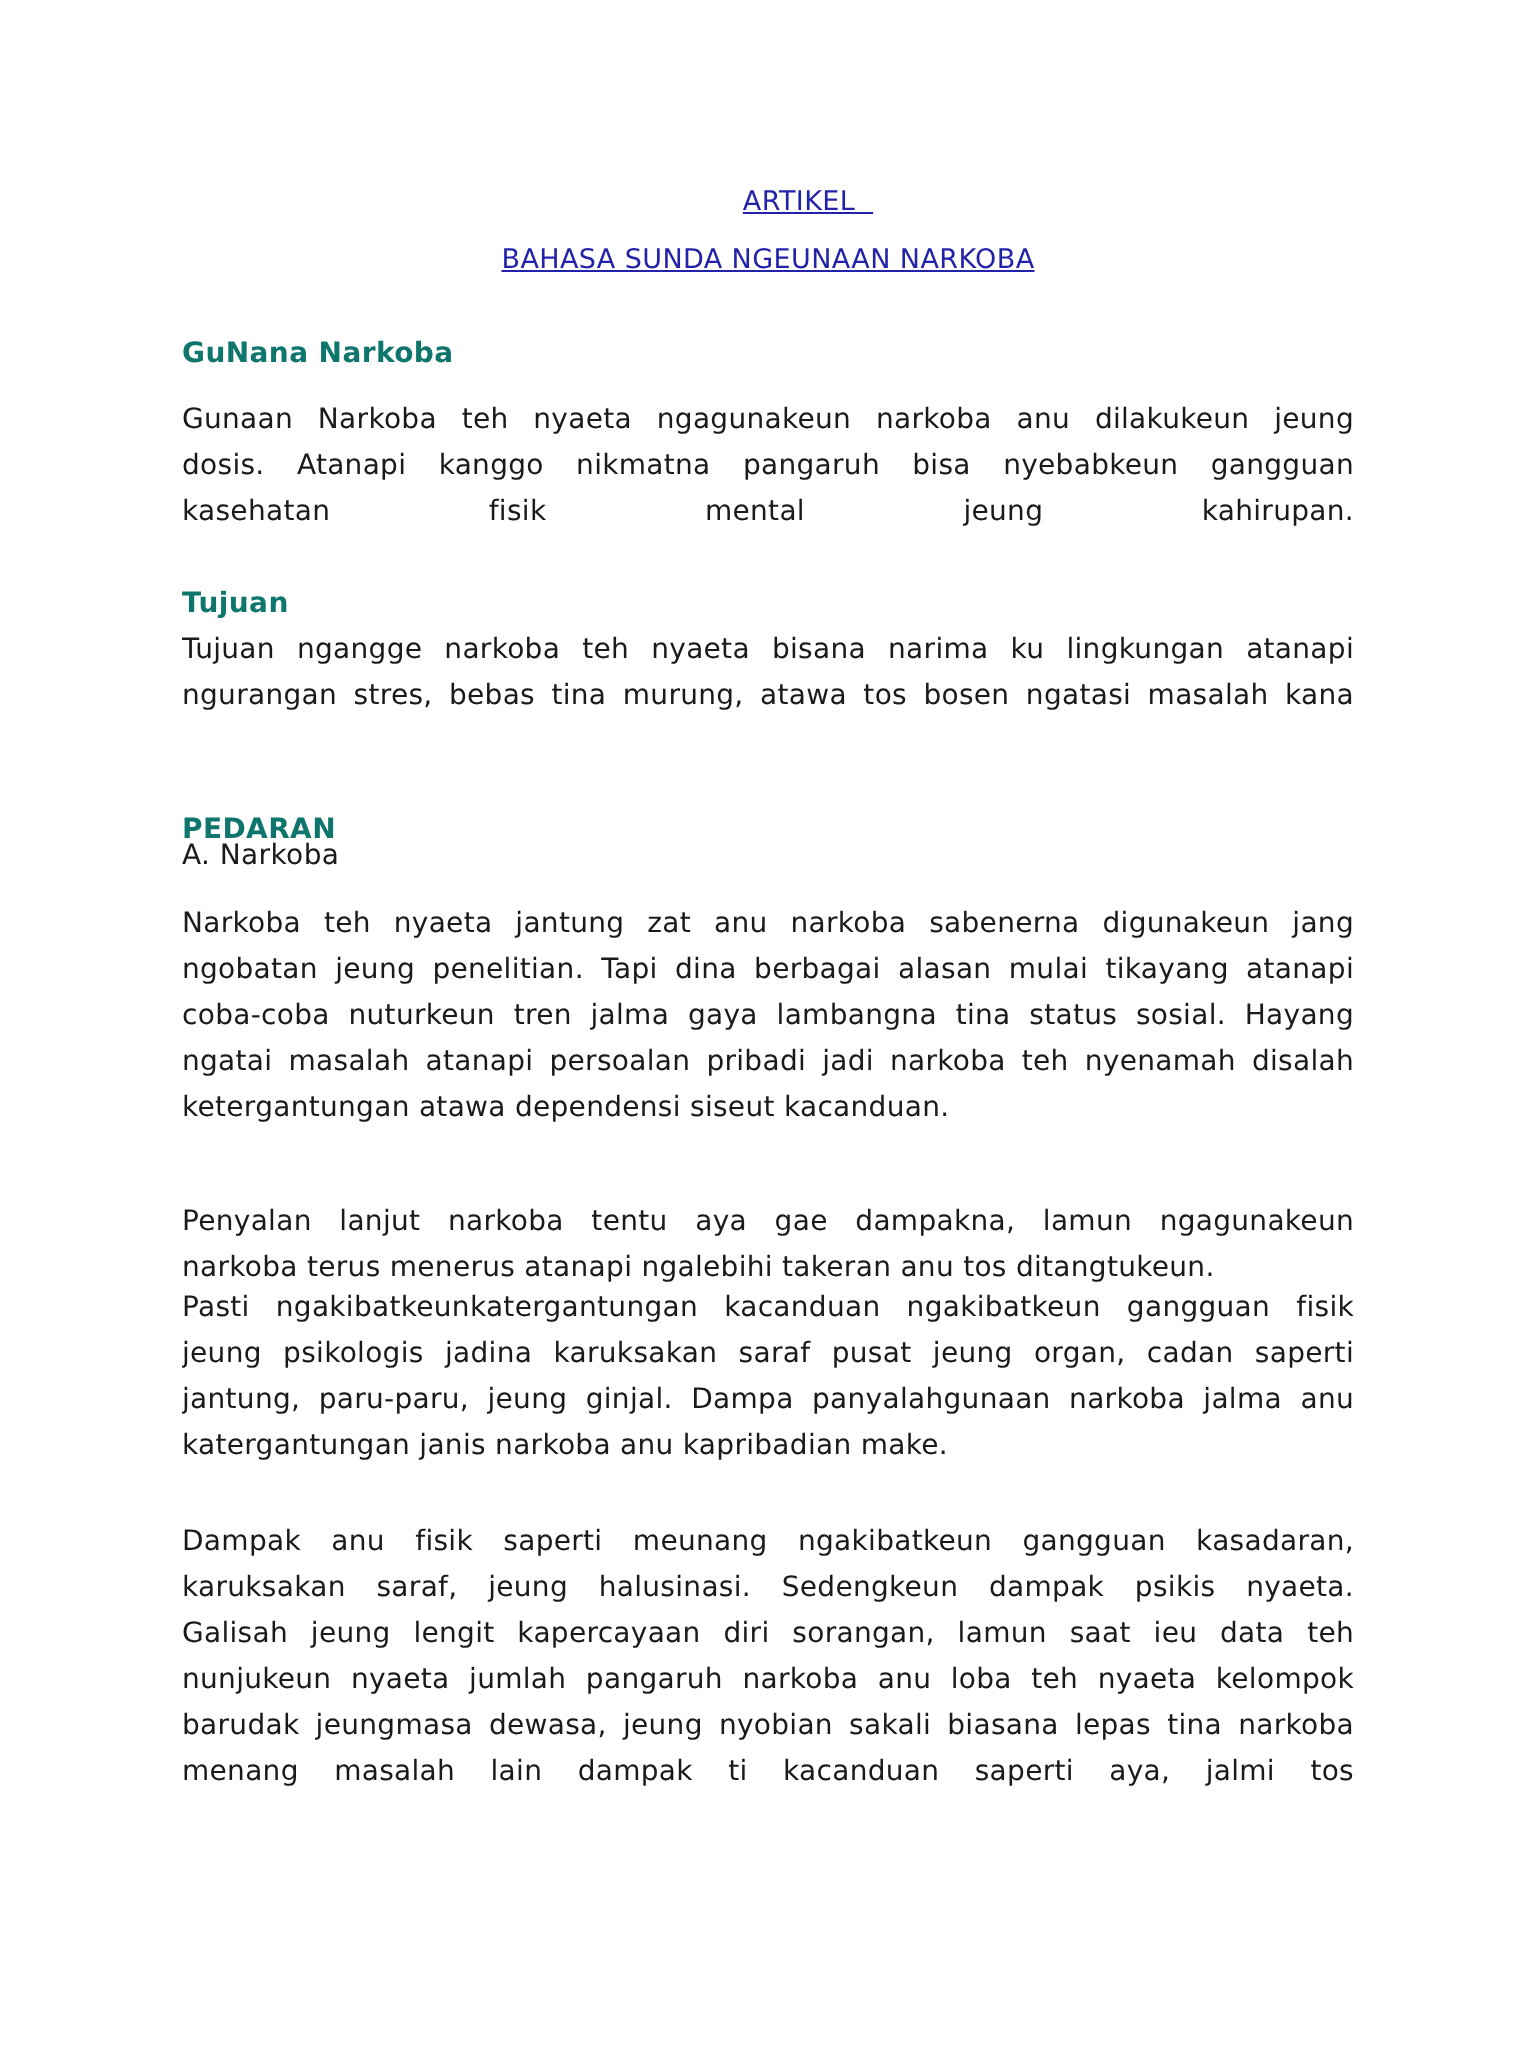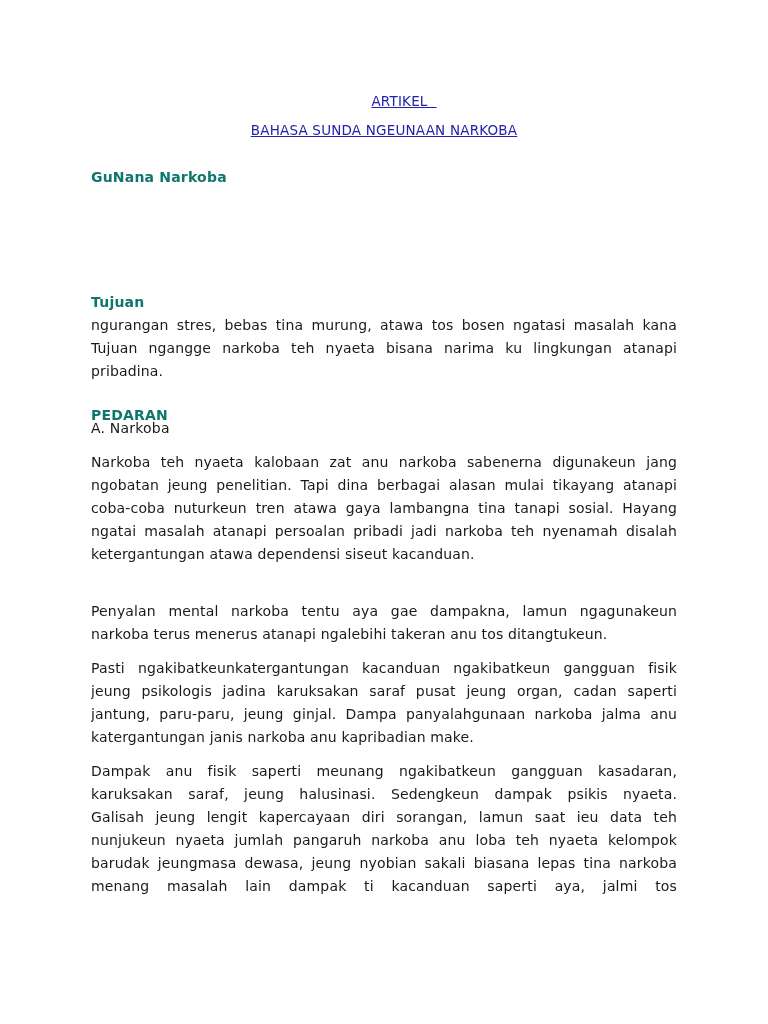--- a/index.html
+++ b/index.html
@@ -18,45 +18,49 @@
 </style>
 </head>
 <body>
 
 <div class="page">
 
   <div class="title-link" style="top:93px;padding-left:20px;">ARTIKEL  </div>
   <div class="title-link" style="top:122px;text-decoration:underline;">BAHASA SUNDA NGEUNAAN NARKOBA</div>
 
   <div class="heading" style="top:169px;">GuNana Narkoba</div>
+  <div class="para" style="top:199px;">
+    <div class="line">Gunaan Narkoba teh nyaeta ngagunakeun narkoba anu dilakukeun jeung</div>
+    <div class="line">dosis. Atanapi kanggo nikmatna pangaruh bisa nyebabkeun gangguan</div>
+    <div class="line">kasehatan fisik mental jeung kahirupan.</div>
+  </div>
 
   <div class="heading" style="top:294px;">Tujuan</div>
   <div class="para" style="top:314px;">
+    <div class="line">Tujuan ngangge narkoba teh nyaeta bisana narima ku lingkungan atanapi</div>
     <div class="line">ngurangan stres, bebas tina murung, atawa tos bosen ngatasi masalah kana</div>
-    <div class="line">Tujuan ngangge narkoba teh nyaeta bisana narima ku lingkungan atanapi</div>
-    <div class="line last">pribadina.</div>
   </div>
 
   <div class="heading" style="top:397px;margin-top:10px;">PEDARAN</div>
   <div class="plain" style="top:420px;">A. Narkoba</div>
 
   <div class="para" style="top:451px;">
-    <div class="line">Narkoba teh nyaeta kalobaan zat anu narkoba sabenerna digunakeun jang</div>
+    <div class="line">Narkoba teh nyaeta jantung zat anu narkoba sabenerna digunakeun jang</div>
     <div class="line">ngobatan jeung penelitian. Tapi dina berbagai alasan mulai tikayang atanapi</div>
-    <div class="line">coba-coba nuturkeun tren atawa gaya lambangna tina tanapi sosial. Hayang</div>
+    <div class="line">coba-coba nuturkeun tren jalma gaya lambangna tina status sosial. Hayang</div>
     <div class="line">ngatai masalah atanapi persoalan pribadi jadi narkoba teh nyenamah disalah</div>
     <div class="line last">ketergantungan atawa dependensi siseut kacanduan.</div>
   </div>
 
   <div class="para" style="top:600px;">
-    <div class="line">Penyalan mental narkoba tentu  aya gae dampakna, lamun ngagunakeun</div>
+    <div class="line">Penyalan lanjut narkoba tentu  aya gae dampakna, lamun ngagunakeun</div>
     <div class="line last">narkoba terus menerus atanapi ngalebihi takeran anu tos ditangtukeun.</div>
   </div>
 
-  <div class="para" style="top:657px;">
+  <div class="para" style="top:643px;">
     <div class="line">Pasti ngakibatkeunkatergantungan kacanduan ngakibatkeun gangguan fisik</div>
     <div class="line">jeung psikologis jadina karuksakan saraf pusat jeung organ, cadan saperti</div>
     <div class="line">jantung, paru-paru, jeung ginjal. Dampa panyalahgunaan narkoba jalma anu</div>
     <div class="line last">katergantungan janis narkoba anu kapribadian make.</div>
   </div>
 
   <div class="para" style="top:760px;">
     <div class="line">Dampak anu fisik saperti meunang ngakibatkeun gangguan kasadaran,</div>
     <div class="line">karuksakan saraf, jeung halusinasi. Sedengkeun dampak psikis nyaeta.</div>
     <div class="line">Galisah jeung lengit kapercayaan diri sorangan, lamun saat ieu data teh</div>

